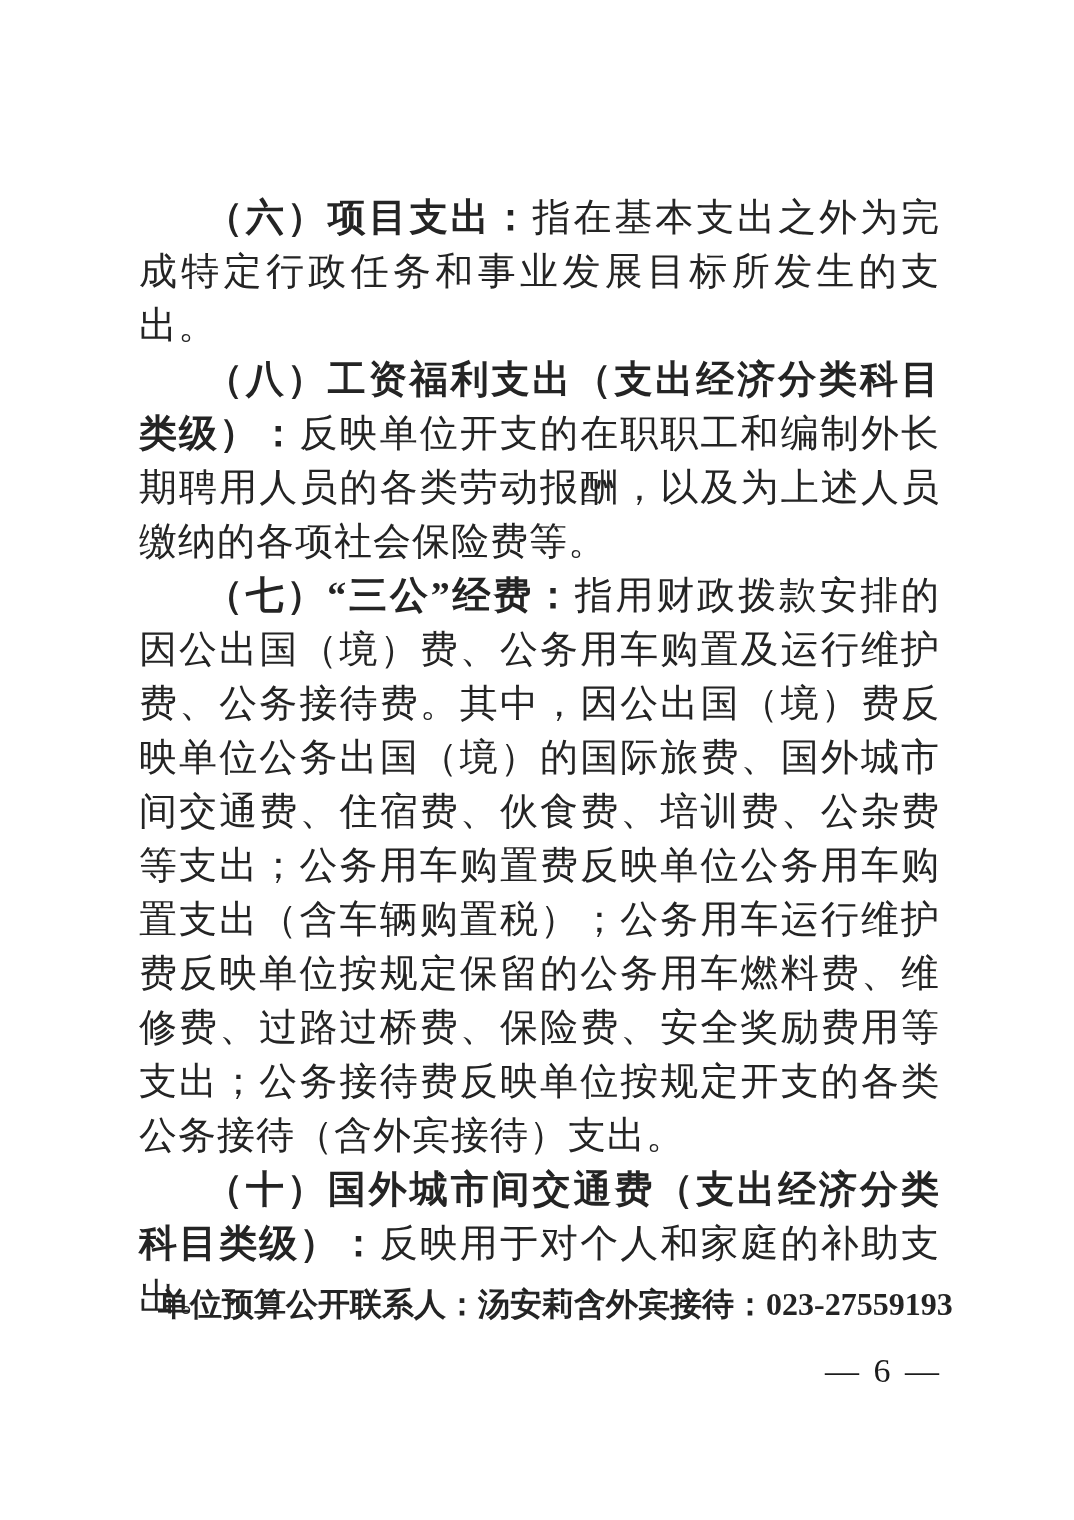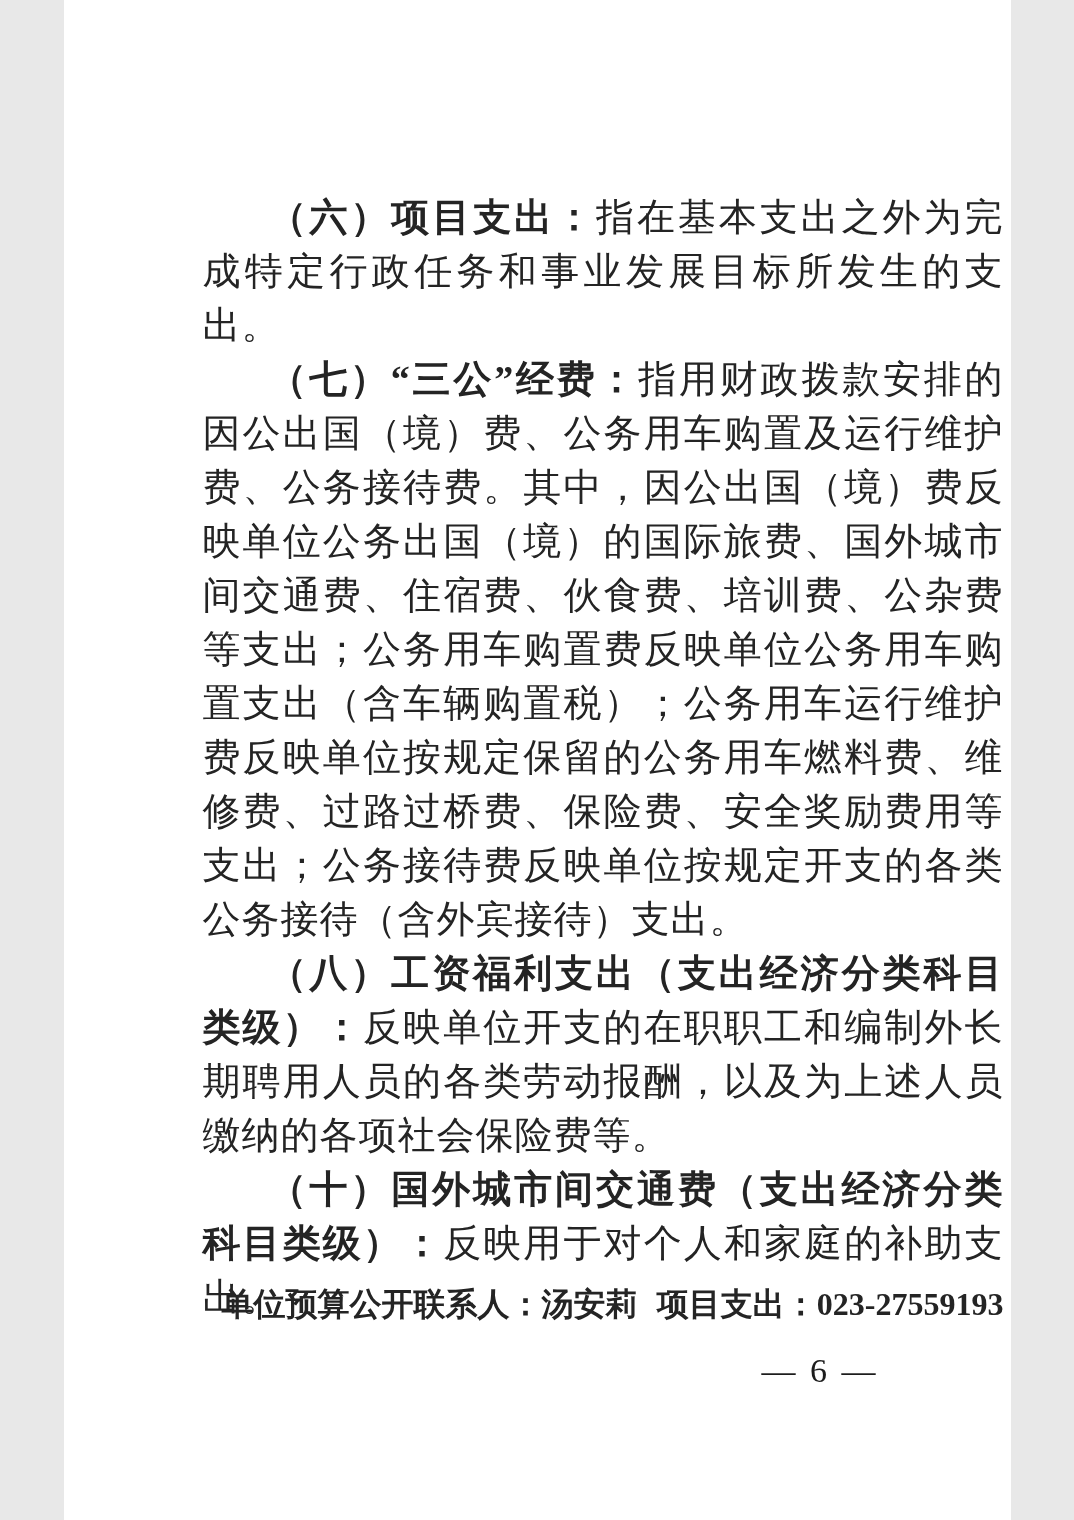--- a/index.html
+++ b/index.html
@@ -2,21 +2,21 @@
 <html><head>
 <meta charset="utf-8">
 <style>
   html, body {
     margin: 0;
     padding: 0;
     background: #e8e8e8;
   }
   .page {
     position: relative;
-    width: 947px;
+    width: 1074px;
     height: 1520px;
     margin: 0 auto;
     background: #ffffff;
     font-family: "Liberation Serif", "DejaVu Serif", serif;
     color: #242424;
     overflow: hidden;
   }
   .content {
     position: absolute;
     left: 139px;
@@ -59,29 +59,29 @@
 </style>
 </head>
 <body>
 
 <div class="page">
 
   <div class="content">
 
     <p class="para"><span class="lead">（六）项目支出：</span><span class="body-text">指在基本支出之外为完成特定行政任务和事业发展目标所发生的支出。</span></p>
 
+    <p class="para"><span class="lead">（八）工资福利支出（支出经济分类科目类级）：</span><span class="body-text">反映单位开支的在职职工和编制外长期聘用人员的各类劳动报酬，以及为上述人员缴纳的各项社会保险费等。</span></p>
+
     <p class="para"><span class="lead">（七）“三公”经费：</span><span class="body-text">指用财政拨款安排的因公出国（境）费、公务用车购置及运行维护费、公务接待费。其中，因公出国（境）费反映单位公务出国（境）的国际旅费、国外城市间交通费、住宿费、伙食费、培训费、公杂费等支出；公务用车购置费反映单位公务用车购置支出（含车辆购置税）；公务用车运行维护费反映单位按规定保留的公务用车燃料费、维修费、过路过桥费、保险费、安全奖励费用等支出；公务接待费反映单位按规定开支的各类公务接待（含外宾接待）支出。</span></p>
-
-    <p class="para"><span class="lead">（八）工资福利支出（支出经济分类科目类级）：</span><span class="body-text">反映单位开支的在职职工和编制外长期聘用人员的各类劳动报酬，以及为上述人员缴纳的各项社会保险费等。</span></p>
 
 
     <p class="para"><span class="lead">（十）国外城市间交通费（支出经济分类科目类级）：</span><span class="body-text">反映用于对个人和家庭的补助支出。</span></p>
 
   </div>
 
   <div class="footer-line">
     <span class="contact"><span>单位预算公开联系人：</span><span>汤安莉</span></span>
-    <span class="phone"><span>项目支出：</span><span class="phone-num">023-27559193</span></span>
+    <span class="phone"><span>含外宾接待：</span><span class="phone-num">023-27559193</span></span>
   </div>
 
   <div class="page-num">— 6 —</div>
 
 </div>
 
 </body></html>

